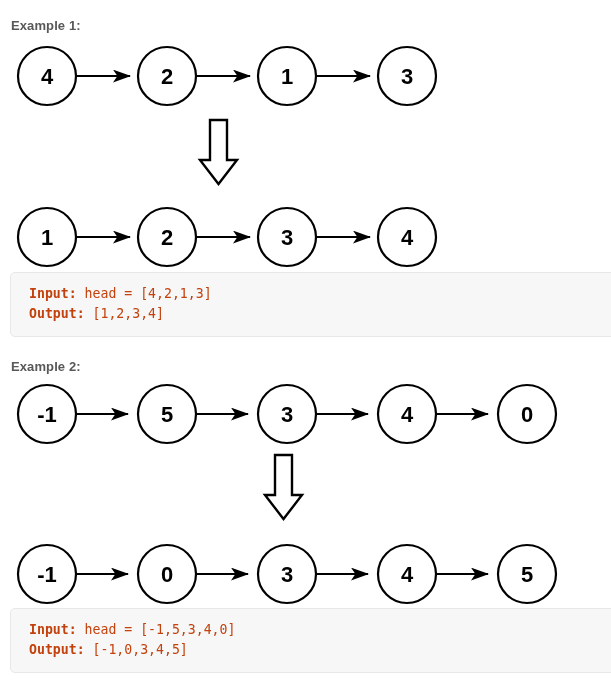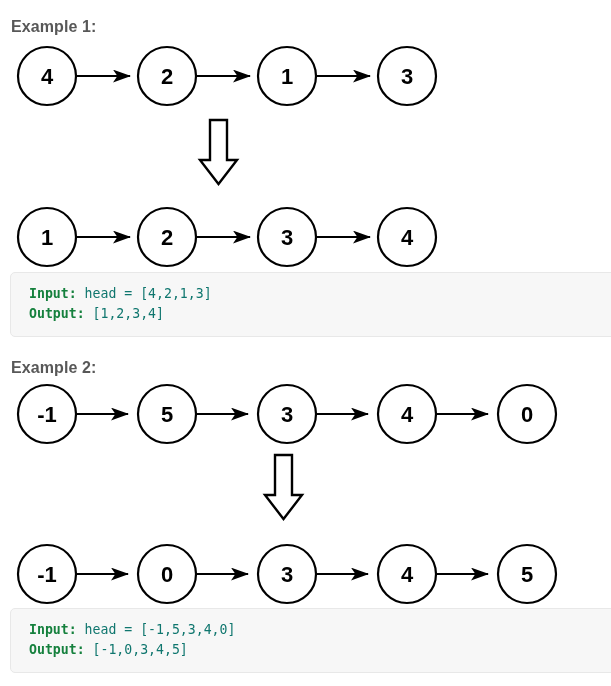--- a/index.html
+++ b/index.html
@@ -16,21 +16,21 @@
     -webkit-font-smoothing: antialiased;
   }
   .page {
     position: relative;
     width: 611px;
     height: 686px;
   }
   .example-label {
     position: absolute;
     font-family: "Liberation Sans", sans-serif;
-    font-size: 16px;
+    font-size: 13px;
     font-weight: bold;
     color: #585858;
     letter-spacing: 0.1px;
     white-space: nowrap;
   }
   .diagram {
     position: absolute;
     left: 0;
     width: 611px;
   }
@@ -49,25 +49,25 @@
   }
   .code-line {
     font-family: "DejaVu Sans Mono", "Liberation Mono", monospace;
     font-size: 13.2px;
     line-height: 20px;
     color: #262626;
     white-space: pre;
   }
   .code-key {
     font-weight: bold;
-    color: #15803d;
+    color: #c2410c;
   }
   .code-val {
     font-weight: normal;
-    color: #0f766e;
+    color: #c2410c;
   }
   .node-text {
     font-family: "Liberation Sans", sans-serif;
     font-size: 22px;
     font-weight: bold;
     fill: #000000;
   }
 </style>
 </head>
 <body>

